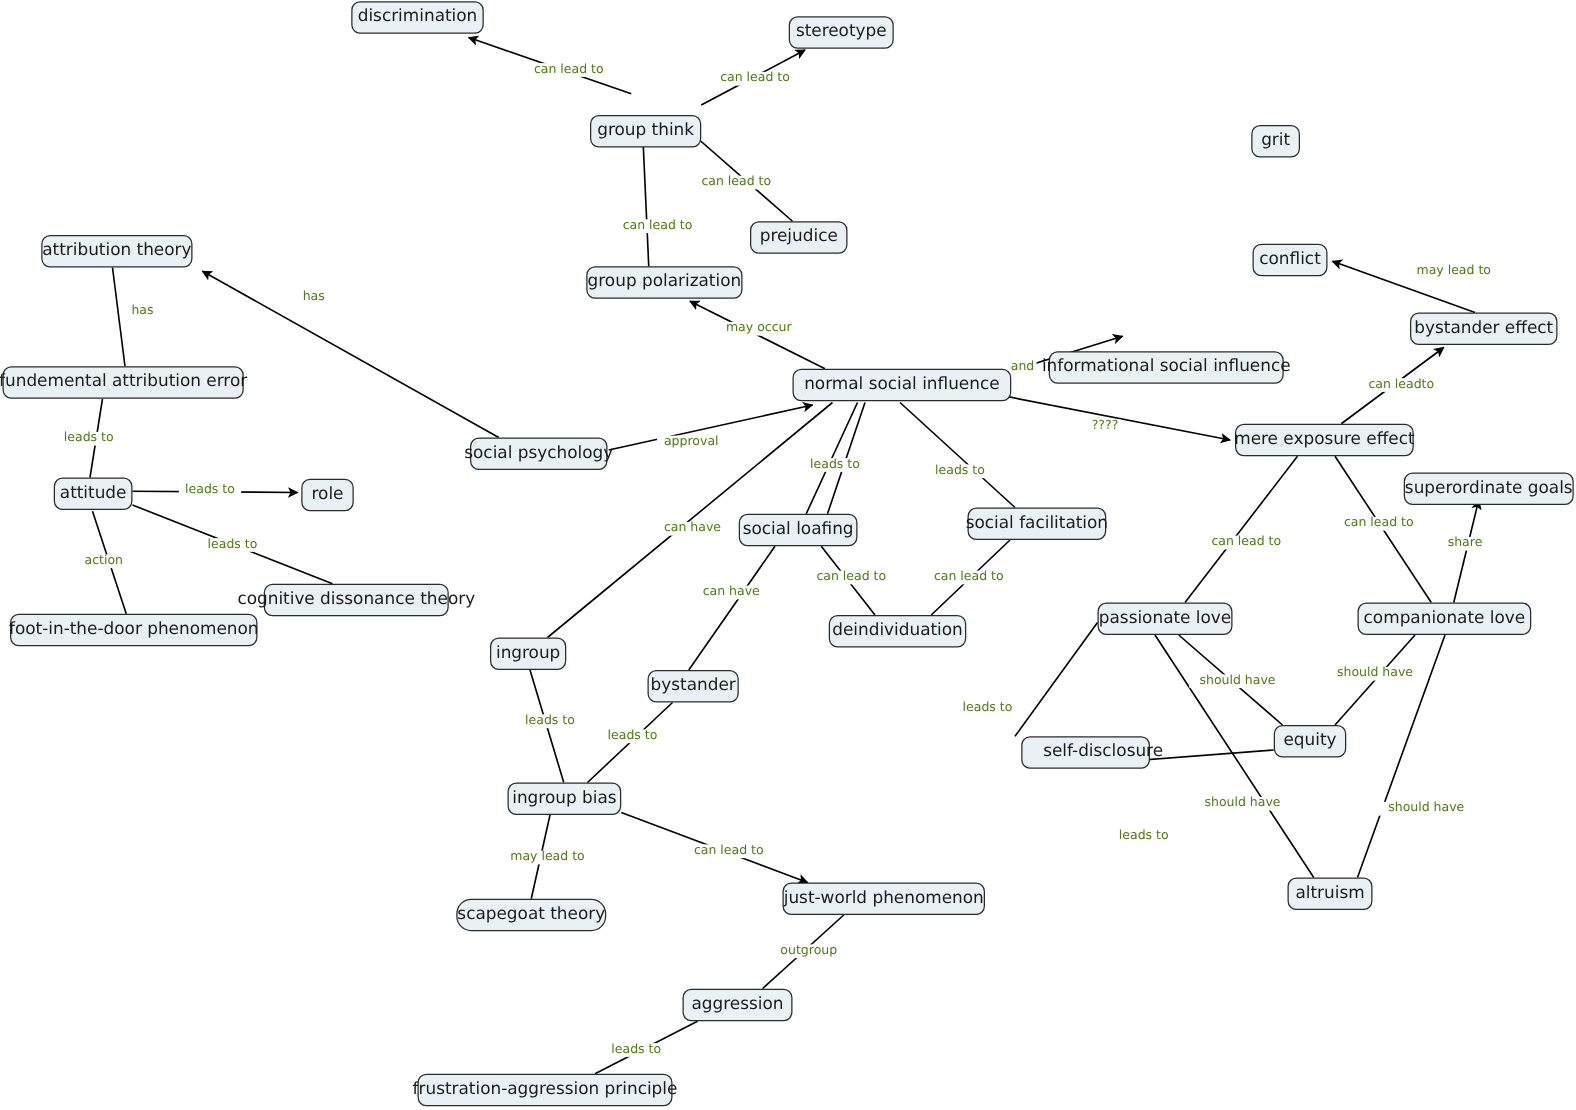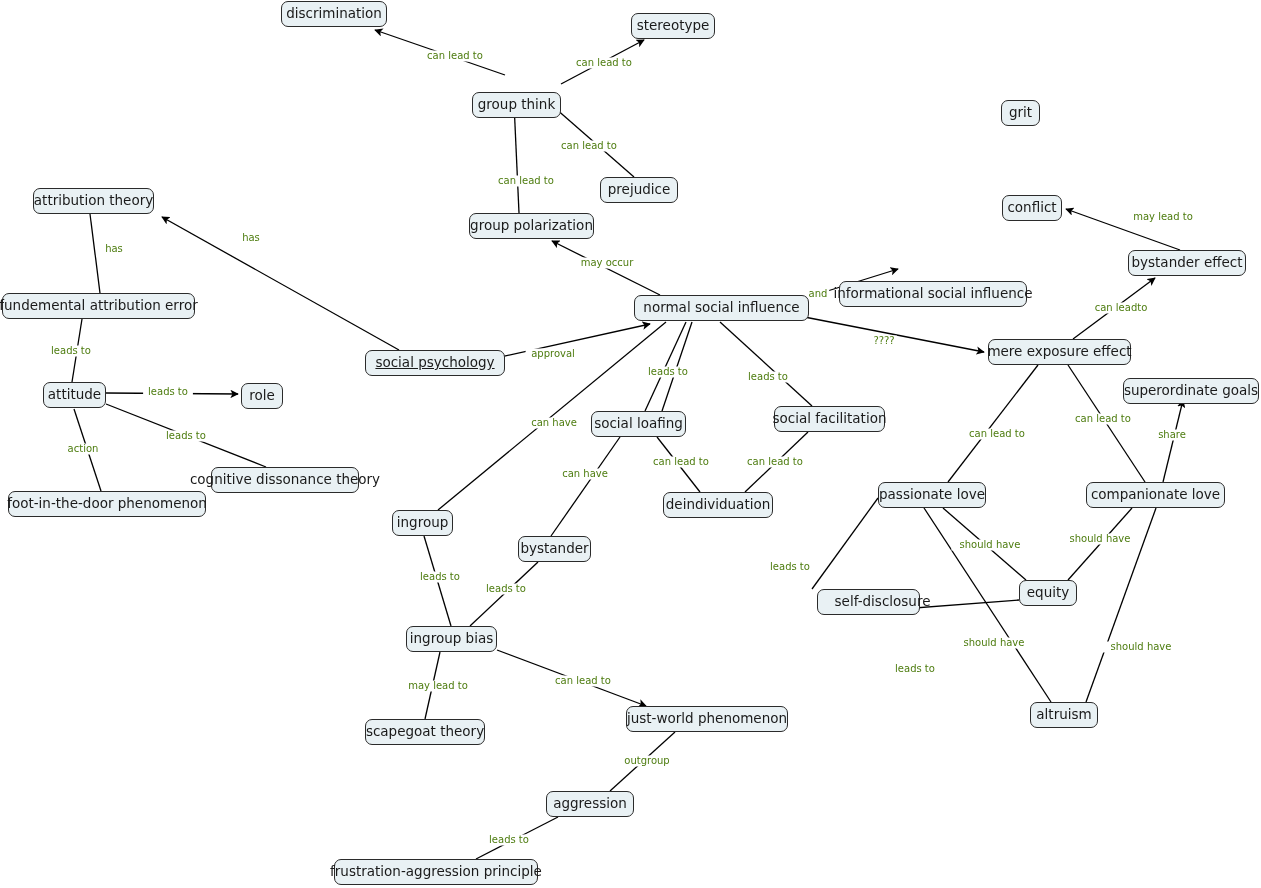--- a/index.html
+++ b/index.html
@@ -171,21 +171,21 @@
       </div>
       <div class="node" style="left: 1128px; top: 250px; width: 118px;">
         <span>bystander effect</span>
       </div>
       <div class="node" style="left: 2px; top: 293px; width: 193px;">
         <span>fundemental attribution error</span>
       </div>
       <div class="node" style="left: 634px; top: 295px; width: 175px;">
         <span>normal social influence</span>
       </div>
-      <div class="node" style="left: 365px; top: 350px; width: 140px; text-decoration: underline;">
+      <div class="node" style="left: 376px; top: 350px; width: 110px;">
         <span>social psychology</span>
       </div>
       <div class="node" style="left: 988px; top: 339px; width: 143px;">
         <span>mere exposure effect</span>
       </div>
       <div class="node" style="left: 1123px; top: 378px; width: 136px;">
         <span>superordinate goals</span>
       </div>
       <div class="node" style="left: 43px; top: 382px; width: 63px;">
         <span>attitude</span>
@@ -228,21 +228,21 @@
       </div>
       <div class="node" style="left: 406px; top: 626px; width: 91px;">
         <span>ingroup bias</span>
       </div>
       <div class="node" style="left: 1030px; top: 702px; width: 68px;">
         <span>altruism</span>
       </div>
       <div class="node" style="left: 626px; top: 706px; width: 162px;">
         <span>just-world phenomenon</span>
       </div>
-      <div class="node" style="left: 365px; top: 719px; width: 120px;">
+      <div class="node" style="left: 365px; top: 719px; width: 120px; border-radius: 12px;">
         <span>scapegoat theory</span>
       </div>
       <div class="node" style="left: 546px; top: 791px; width: 88px;">
         <span>aggression</span>
       </div>
       <div class="node" style="left: 334px; top: 859px; width: 204px;">
         <span>frustration-aggression principle</span>
       </div>
     </div>
   <div id="label-layer">

